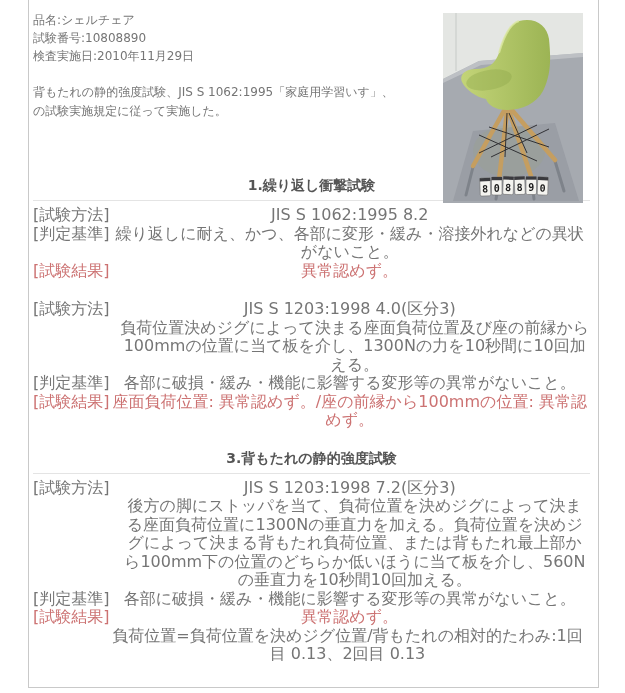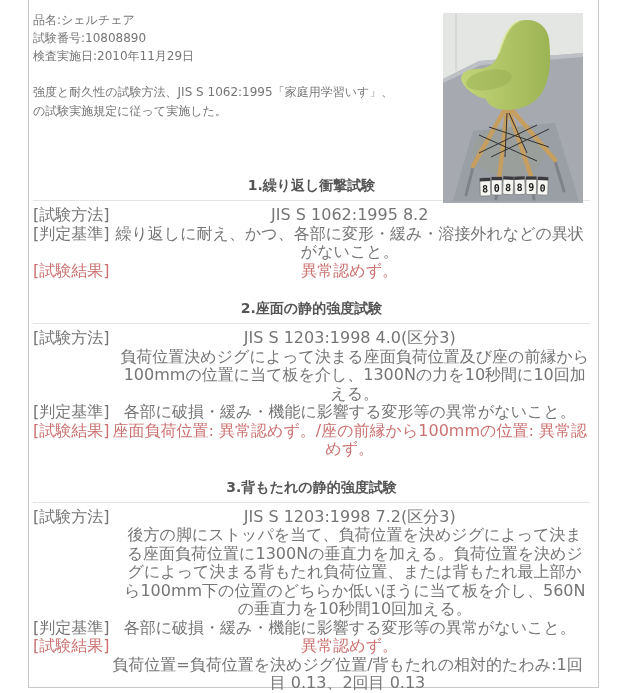--- a/index.html
+++ b/index.html
@@ -45,21 +45,21 @@
 
 <div class="doc-box">
 
   <div>
     <div class="hdr-line">品名:シェルチェア</div>
     <div class="hdr-line">試験番号:10808890</div>
     <div class="hdr-line">検査実施日:2010年11月29日</div>
   </div>
 
   <div class="intro">
-    <div class="hdr-line">強度と耐久性の試験方法、JIS S 1062:1995「家庭用学習いす」、</div>
+    <div class="hdr-line">背もたれの静的強度試験、JIS S 1062:1995「家庭用学習いす」、</div>
     <div class="hdr-line">の試験実施規定に従って実施した。</div>
   </div>
 
   <div class="photo-wrap">
     <svg viewBox="0 0 140 190" width="140" height="190">
 
       <rect x="0" y="0" width="140" height="190" fill="#e4e6e3"></rect>
       <rect x="12" y="0" width="2" height="58" fill="#d5d8d5"></rect>
 
       <polygon points="0,66 36,48 140,40 140,190 0,190" fill="#a6aab0"></polygon>
@@ -148,21 +148,20 @@
       <span class="lbl">[判定基準]</span>
       <div class="cnt">繰り返しに耐え、かつ、各部に変形・緩み・溶接外れなどの異状がないこと。</div>
     </div>
     <div class="row red">
       <span class="lbl">[試験結果]</span>
       <div class="cnt">異常認めず。</div>
     </div>
   </div>
 
   <div class="section">
-    <h2 class="sec-title">2.座面の静的強度試験</h2>
     <div class="row">
       <span class="lbl">[試験方法]</span>
       <div class="cnt">
         <div>JIS S 1203:1998 4.0(区分3)</div>
         <div class="desc">負荷位置決めジグによって決まる座面負荷位置及び座の前縁から100mmの位置に当て板を介し、1300Nの力を10秒間に10回加える。</div>
       </div>
     </div>
     <div class="row">
       <span class="lbl">[判定基準]</span>
       <div class="cnt">各部に破損・緩み・機能に影響する変形等の異常がないこと。</div>

